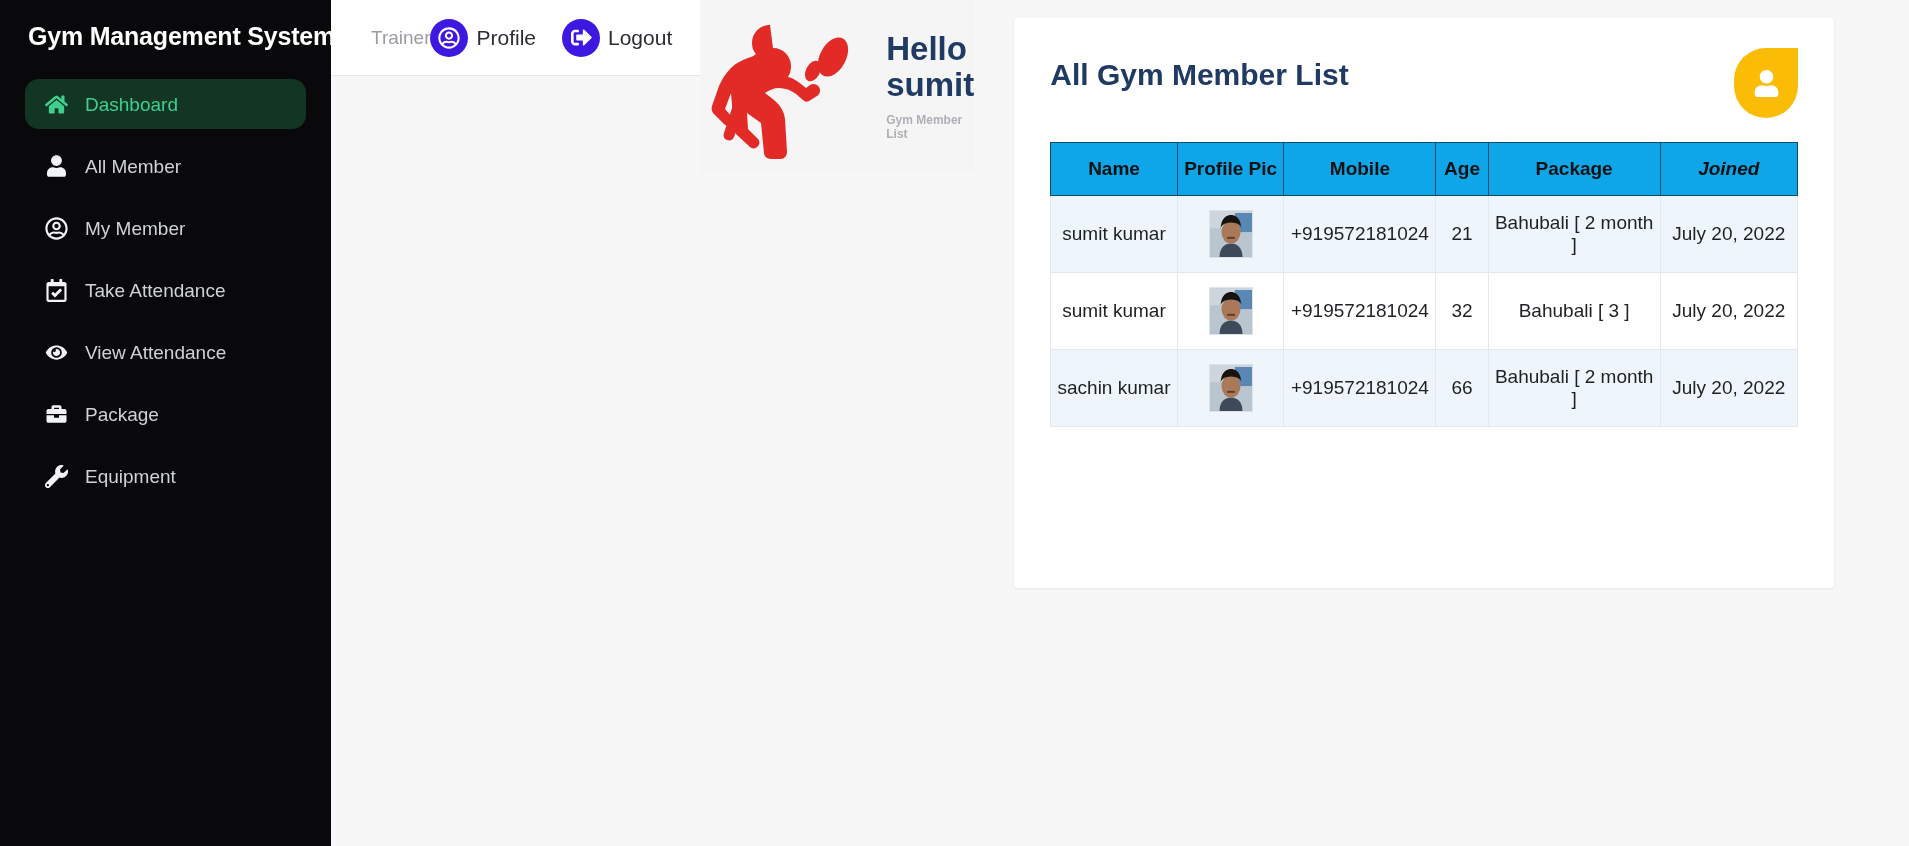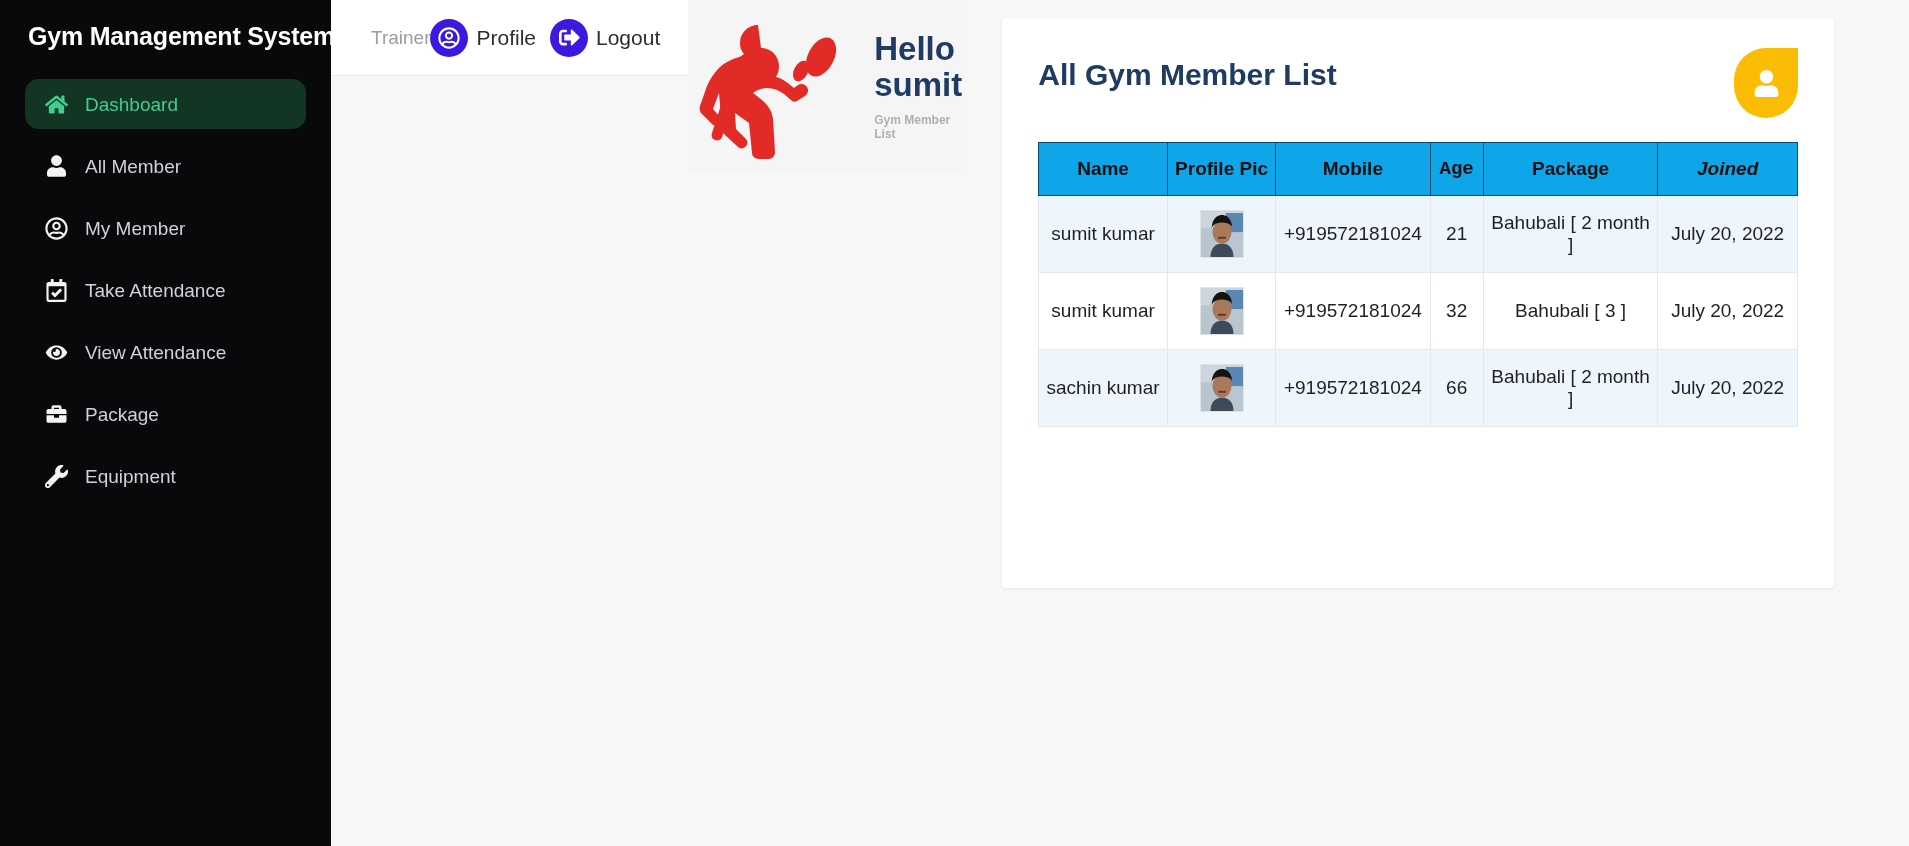--- a/index.html
+++ b/index.html
@@ -61,21 +61,21 @@
     overflow: hidden;
   }
   .topbar {
     height: 76px; min-height: 76px;
     background: #ffffff;
     display: flex; align-items: center;
     padding: 0 28px 0 40px;
     border-bottom: 1px solid #e8e8ea;
   }
   .breadcrumb { color: #9a9da3; font-size: 19px; }
-  .topbar-right { margin-left: auto; display: flex; align-items: center; gap: 14px; }
+  .topbar-right { margin-left: auto; display: flex; align-items: center; gap: 26px; }
   .top-action { display: flex; align-items: center; gap: 8px; cursor: pointer; }
   .circle-btn {
     width: 38px; height: 38px; border-radius: 50%;
     background: #3c18e0;
     display: flex; align-items: center; justify-content: center;
   }
   .circle-btn svg { display: block; fill: #ffffff; }
   .top-action-label { font-size: 21px; color: #2c2c33; }
 
   
@@ -136,21 +136,21 @@
     padding: 14px 6px;
     border: 1px solid #e3e8ef;
     height: 75px;
     vertical-align: middle;
   }
   table.member-table tbody tr:nth-child(odd) td { background: #eef5fb; }
   table.member-table tbody tr:nth-child(even) td { background: #ffffff; }
   .col-name  { width: 14.0%; }
   .col-pic   { width: 11.8%; }
   .col-mob   { width: 16.8%; }
-  .col-age   { width: 5.8%; font-family: Liberation Mono, monospace; }
+  .col-age   { width: 5.8%; }
   .col-pack  { width: 19.0%; }
   .col-join  { width: 15.2%; font-style: italic; }
 
   .avatar-cell { display: flex; align-items: center; justify-content: center; }
   .avatar {
     width: 44px; height: 48px;
     display: block;
     border: 1px solid #dfe3e8;
     background: #8aa2b8;
   }

